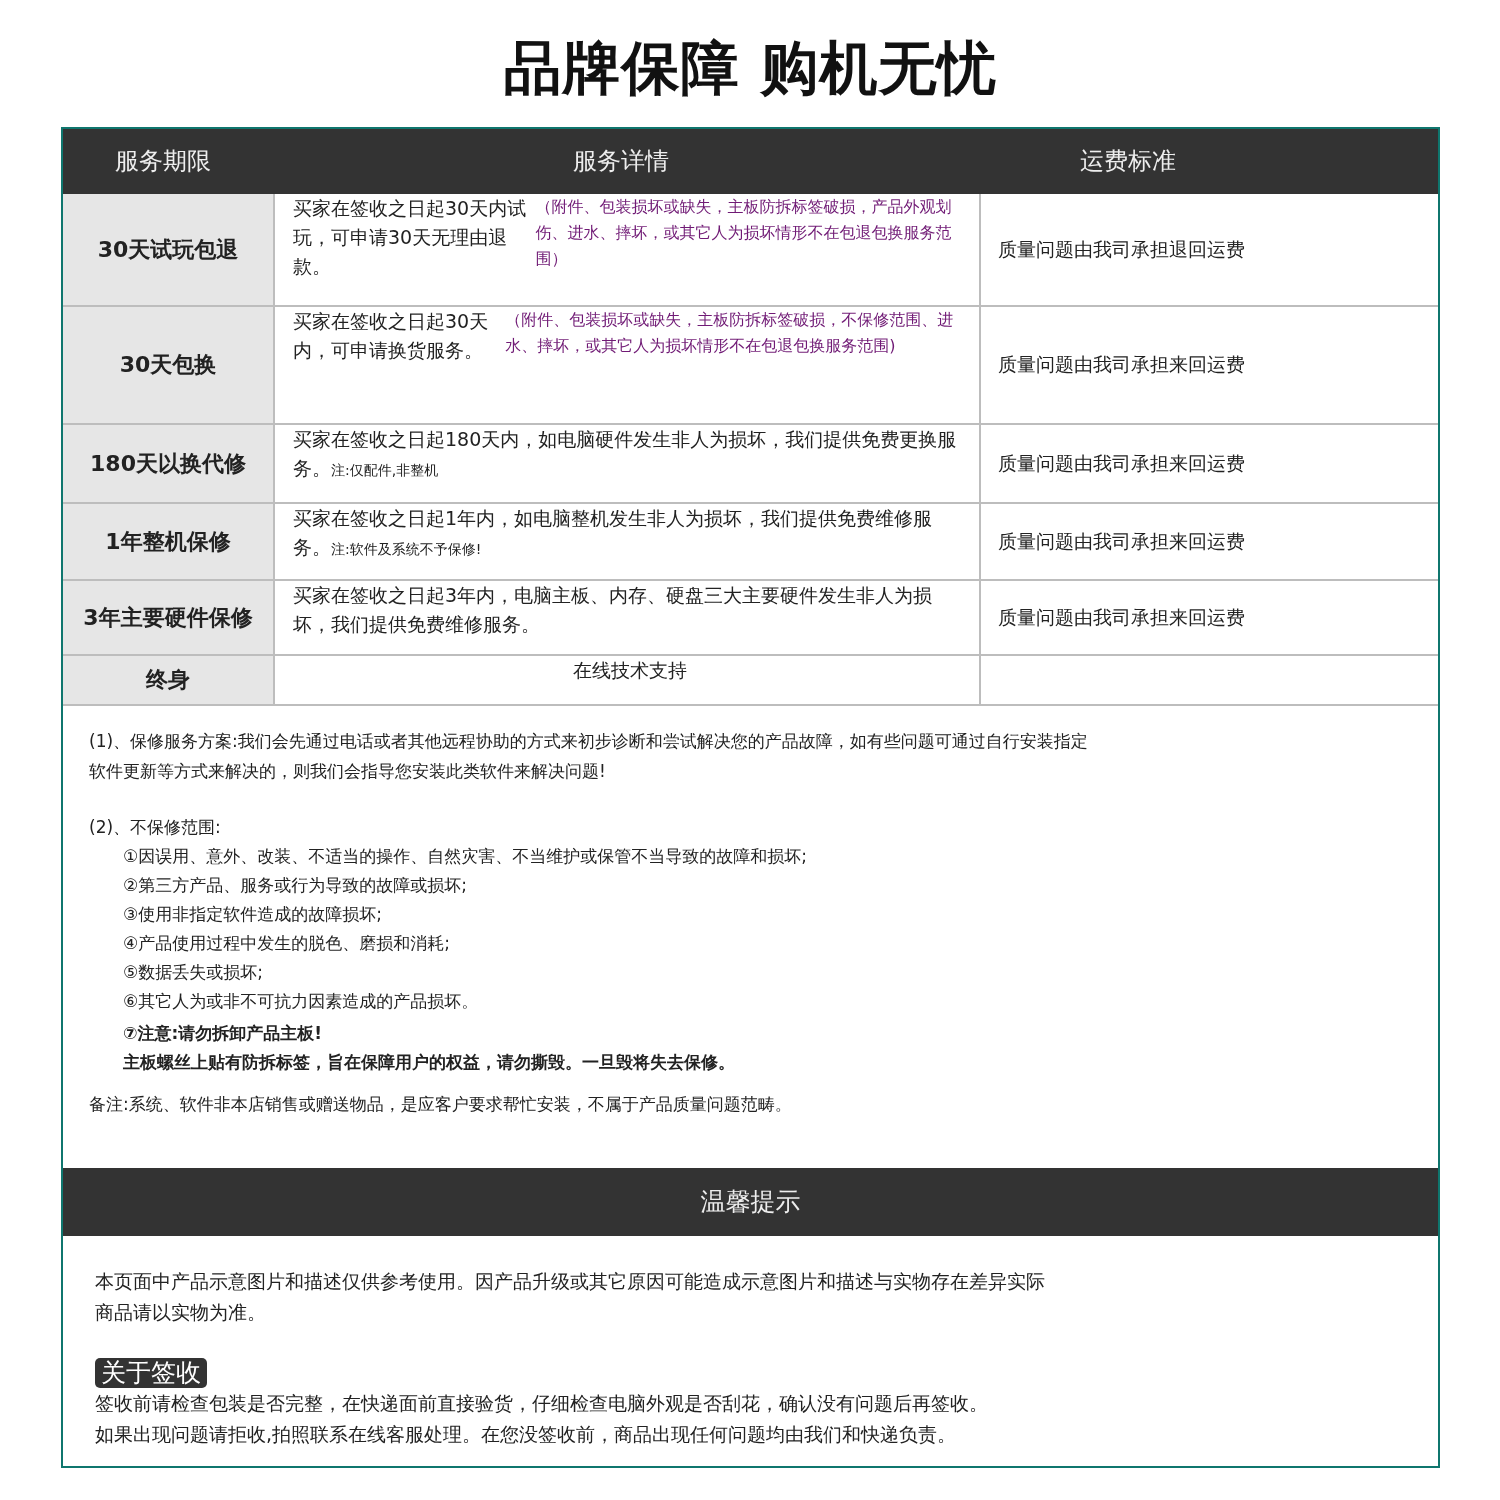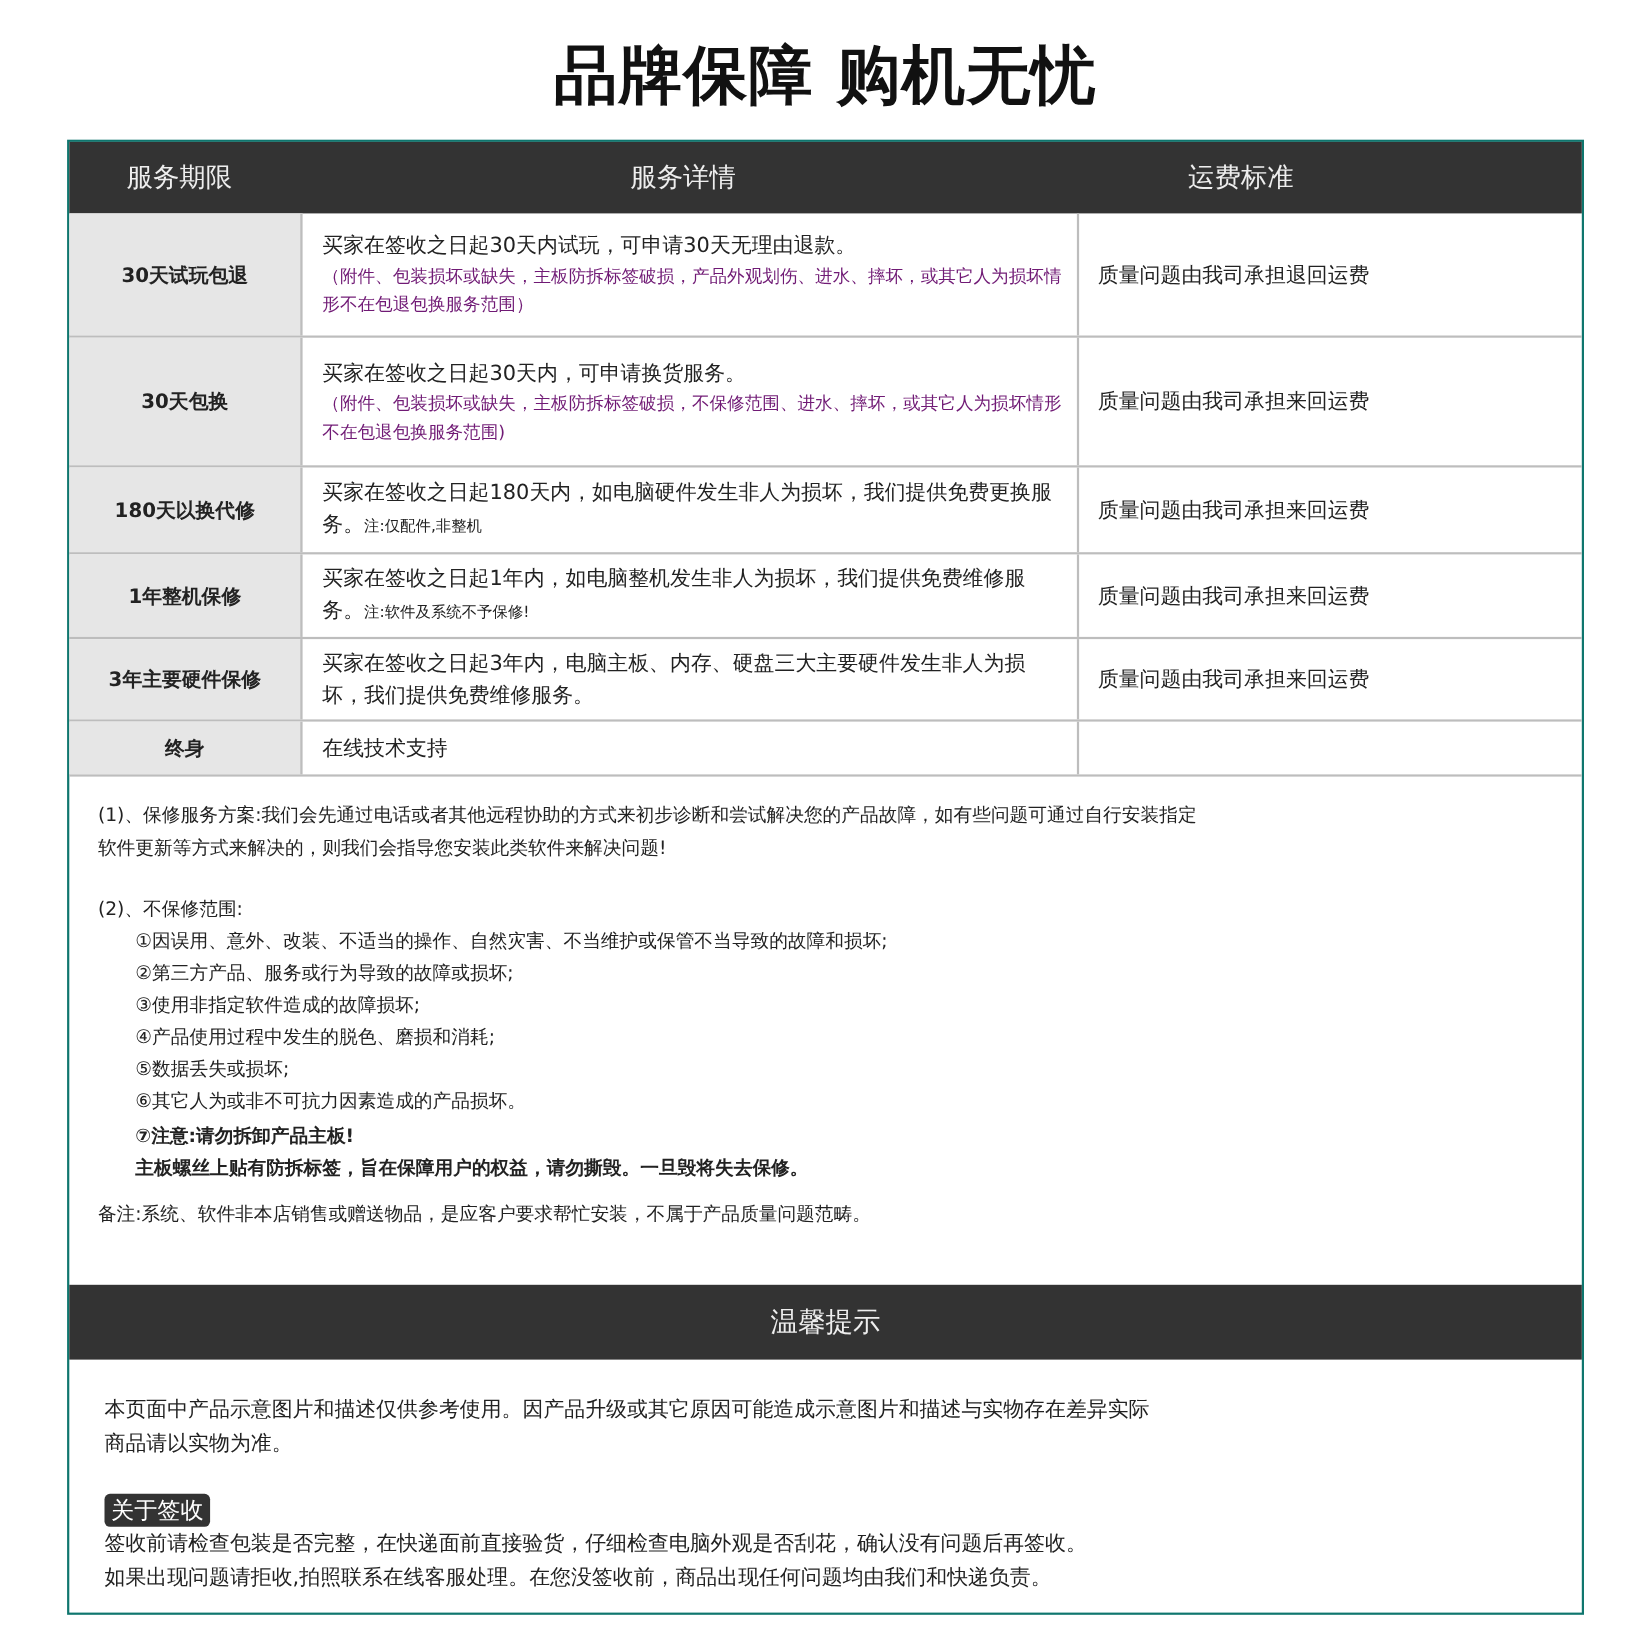--- a/index.html
+++ b/index.html
@@ -21,26 +21,26 @@
       color: #eeeeee; font-size: 24px;
     }
     .thead span { position: absolute; top: 0; line-height: 65px; }
 
     .rows { position: absolute; left: 0; top: 65px; width: 100%; }
     .row { position: absolute; left: 0; width: 100%; border-top: 2px solid #bdbdbd; }
     .row:first-child { border-top: none; }
     .c1 {
       position: absolute; left: 0; top: 0; width: 212px; height: 100%;
       background: #e6e6e6; display: flex; align-items: center; justify-content: center;
-      font-size: 18px; font-weight: bold; color: #222; border-right: 2px solid #bdbdbd;
+      font-size: 22px; font-weight: bold; color: #222; border-right: 2px solid #bdbdbd;
     }
     .c2 {
       position: absolute; left: 212px; top: 0; width: 706px; height: 100%;
       padding-left: 18px; padding-right: 12px;
-      display: flex; flex-direction: column; justify-content: center;
+      display: flex; justify-content: center;
       font-size: 19px; line-height: 29px; color: #222;
       border-right: 2px solid #bdbdbd;
     }
     .c2 .red { color: #701a75; font-size: 16px; line-height: 26px; }
     .c2 .note { font-size: 14px; }
     .c3 {
       position: absolute; left: 918px; top: 0; width: 459px; height: 100%;
       padding-left: 17px; display: flex; align-items: center;
       font-size: 19px; color: #222;
     }
@@ -60,21 +60,21 @@
       position: absolute; left: 0; top: 1039px; width: 100%; height: 68px;
       background: #333333; color: #eeeeee; font-size: 25px; text-align: center; line-height: 68px;
     }
     .tips-body {
       position: absolute; left: 0; top: 1107px; width: 100%; padding: 30px 0 0 32px;
       font-size: 19px; color: #222;
     }
     .tips-body .p { line-height: 31px; }
     .badge {
       display: inline-block; margin-top: 30px; background: #333; color: #fff;
-      font-size: 21px; padding: 1px 6px; border-radius: 5px; line-height: 28px;
+      font-size: 25px; padding: 1px 6px; border-radius: 5px; line-height: 28px;
     }
     .sign .p { line-height: 31px; }
   </style>
 </head>
 <body>
 
 <div class="title">品牌保障 购机无忧</div>
 
 <div class="frame">
 

